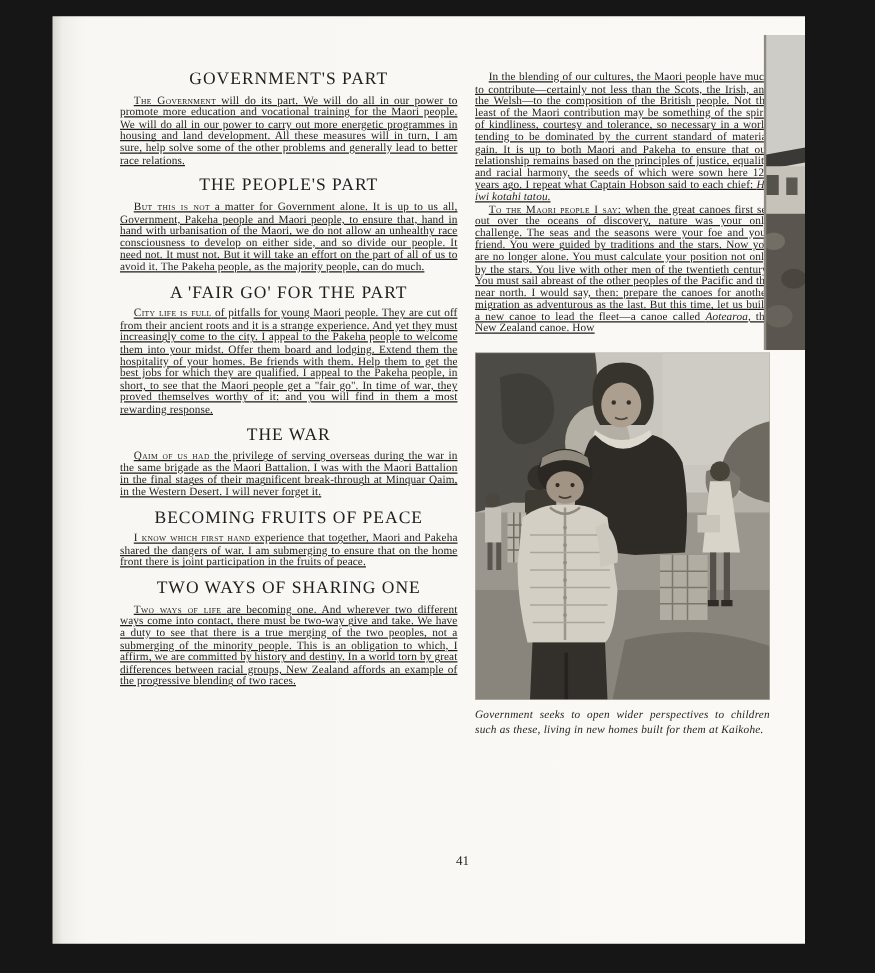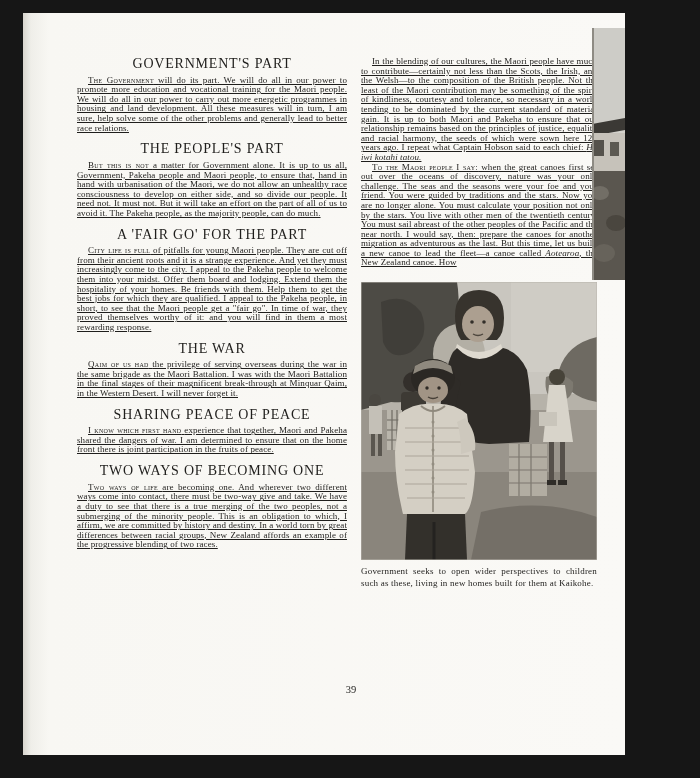--- a/index.html
+++ b/index.html
@@ -5,21 +5,21 @@
   html,body{margin:0;padding:0;}
   body{
     width:700px;height:778px;
     background:#161616;
     position:relative;
     overflow:hidden;
     font-family:"Liberation Serif","DejaVu Serif",serif;
   }
   .page{
     position:absolute;
-    left:23px;top:13px;
+    left:42px;top:13px;
     width:602px;height:742px;
     background:linear-gradient(90deg,#d8d5ce 0px,#efeee9 8px,#f8f7f3 26px,#faf9f6 100%);
     color:#1f1e1c;
   }
   .col{position:absolute;top:44px;}
   .col-left{left:54px;width:270px;}
   .col-right{left:338px;width:236px;}
   h2.heading{
     font-size:14px;
     font-weight:normal;
@@ -44,20 +44,21 @@
   figure.photo{
     margin:14px 0 0 0;
     width:236px;height:278px;
     line-height:0;
   }
   figure.photo svg{display:block;}
   p.caption{
     margin:6px 0 0 0;
     font-size:9px;
     line-height:11.5px;
+    font-style:italic;
     text-align:justify;
     letter-spacing:0.2px;
   }
   .pagenum{
     position:absolute;
     left:308px;top:671px;
     width:40px;
     text-align:center;
     font-size:10.5px;
   }
@@ -89,26 +90,26 @@
       <h2 class="heading">A 'FAIR GO' FOR THE PART</h2>
       <p class="body"><span class="lead">City life is full</span> <span>of pitfalls for young Maori people. They are cut off from their ancient roots and it is a strange experience. And yet they must increasingly come to the city. I appeal to the Pakeha people to welcome them into your midst. Offer them board and lodging. Extend them the hospitality of your homes. Be friends with them. Help them to get the best jobs for which they are qualified. I appeal to the Pakeha people, in short, to see that the Maori people get a "fair go". In time of war, they proved themselves worthy of it: and you will find in them a most rewarding response.</span></p>
     </section>
 
     <section class="sec">
       <h2 class="heading">THE WAR</h2>
       <p class="body"><span class="lead">Qaim of us had</span> <span>the privilege of serving overseas during the war in the same brigade as the Maori Battalion. I was with the Maori Battalion in the final stages of their magnificent break-through at Minquar Qaim, in the Western Desert. I will never forget it.</span></p>
     </section>
 
     <section class="sec">
-      <h2 class="heading">SHARING PEACE OF PEACE</h2>
-      <p class="body"><span class="lead">I know which first hand</span> <span>experience that together, Maori and Pakeha shared the dangers of war. I am determined to ensure that on the home front there is joint participation in the fruits of peace.</span></p>
-    </section>
-
-    <section class="sec">
-      <h2 class="heading">TWO WAYS OF BECOMING ONE</h2>
+      <h2 class="heading">BECOMING FRUITS OF PEACE</h2>
+      <p class="body"><span class="lead">I know which first hand</span> <span>experience that together, Maori and Pakeha shared the dangers of war. I am submerging to ensure that on the home front there is joint participation in the fruits of peace.</span></p>
+    </section>
+
+    <section class="sec">
+      <h2 class="heading">TWO WAYS OF SHARING ONE</h2>
       <p class="body"><span class="lead">Two ways of life</span> <span>are becoming one. And wherever two different ways come into contact, there must be two-way give and take. We have a duty to see that there is a true merging of the two peoples, not a submerging of the minority people. This is an obligation to which, I affirm, we are committed by history and destiny. In a world torn by great differences between racial groups, New Zealand affords an example of the progressive blending of two races.</span></p>
     </section>
 
   </div>
 
   <div class="col col-right">
 
     <p class="body"><span>In the blending of our cultures, the Maori people have much to contribute—certainly not less than the Scots, the Irish, and the Welsh—to the composition of the British people. Not the least of the Maori contribution may be something of the spirit of kindliness, courtesy and tolerance, so necessary in a world tending to be dominated by the current standard of material gain. It is up to both Maori and Pakeha to ensure that our relationship remains based on the principles of justice, equality and racial harmony, the seeds of which were sown here 121 years ago. I repeat what Captain Hobson said to each chief: </span><span class="it">He iwi kotahi tatou.</span></p>
 
 
@@ -200,21 +201,21 @@
         <path d="M73,240 L73,278" stroke="#242220" stroke-width="3"></path>
 
         <rect x="0" y="0" width="236" height="278" fill="none" stroke="#b8b4ac" stroke-width="1"></rect>
       </svg>
     </figure>
 
     <p class="caption">Government seeks to open wider perspectives to children such as these, living in new homes built for them at Kaikohe.</p>
 
   </div>
 
-  <div class="pagenum">39</div>
+  <div class="pagenum">41</div>
 
   <div class="edge-fragment">
     <svg width="33" height="252" viewBox="0 0 33 252" xmlns="http://www.w3.org/2000/svg">
       <rect x="0" y="0" width="33" height="252" fill="#d3d1cb"></rect>
       <rect x="0" y="0" width="33" height="95" fill="#cdccc7"></rect>
       <path d="M0,96 L33,90 L33,102 L0,108 Z" fill="#3b3935"></path>
       <rect x="0" y="105" width="33" height="38" fill="#c6c2ba"></rect>
       <rect x="2" y="112" width="10" height="16" fill="#55524c"></rect>
       <rect x="18" y="114" width="9" height="14" fill="#5c5952"></rect>
       <rect x="0" y="143" width="33" height="109" fill="#5a564f"></rect>

